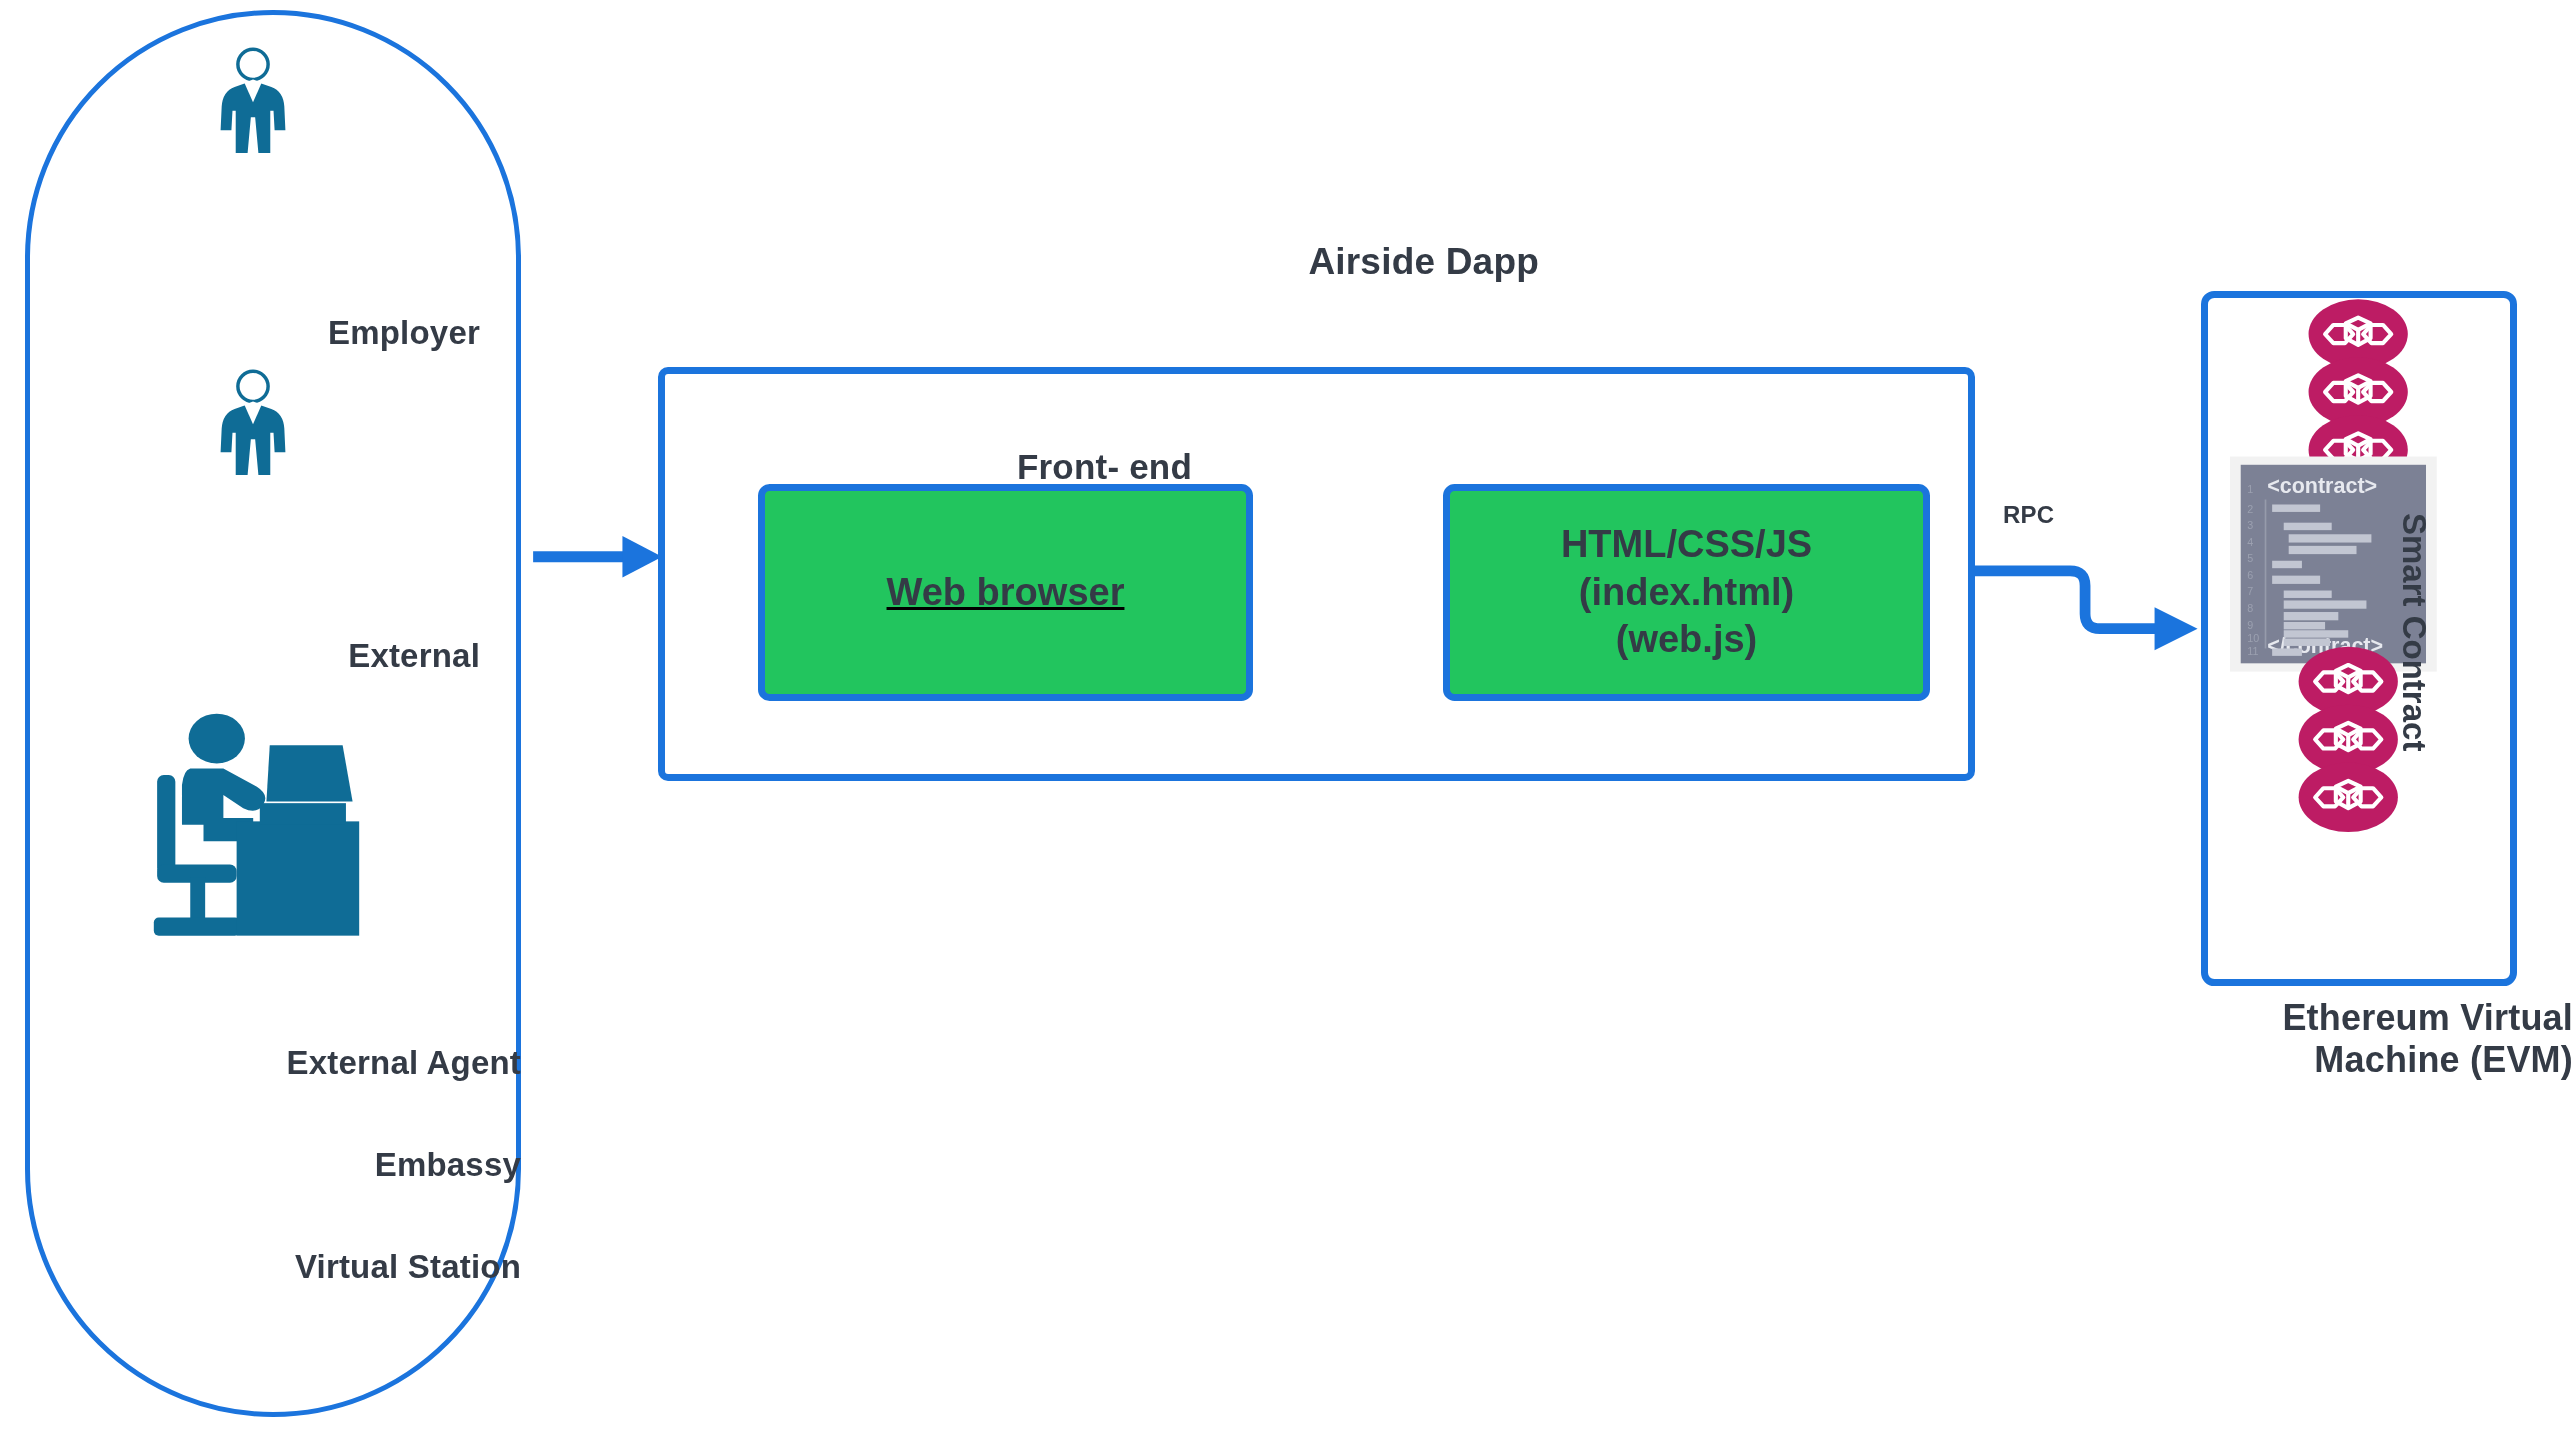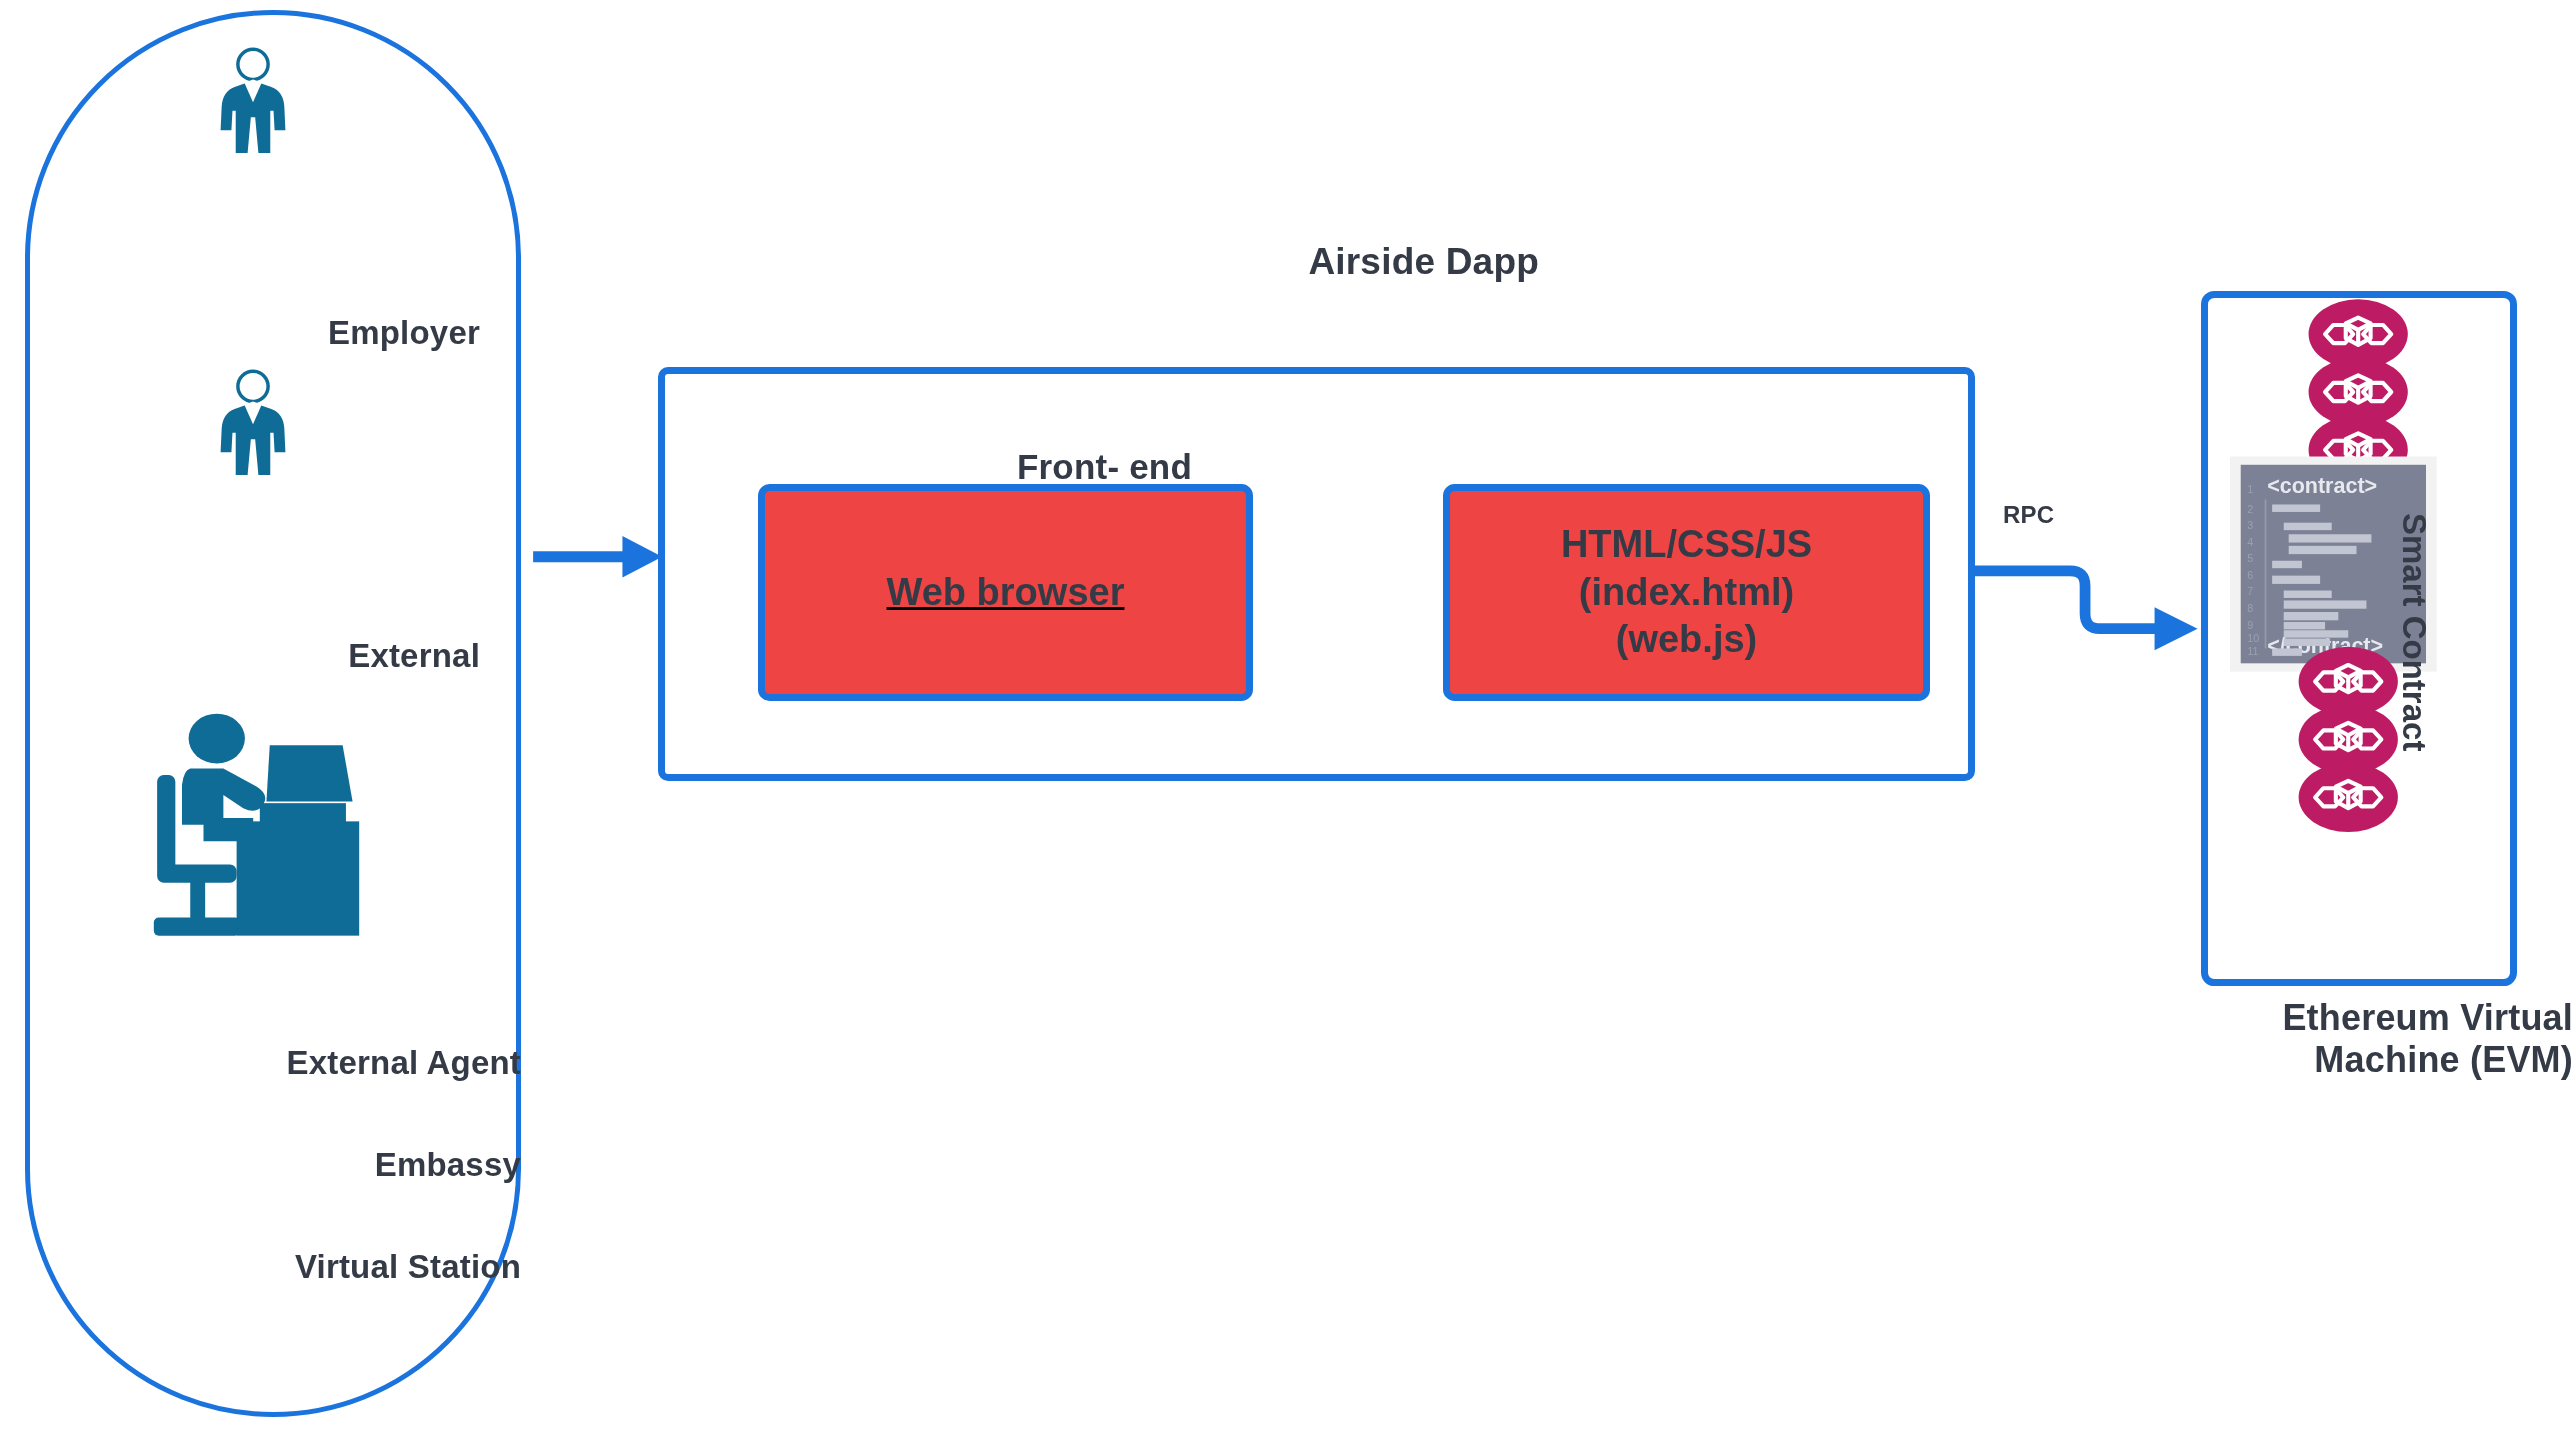--- a/index.html
+++ b/index.html
@@ -24,21 +24,21 @@
   .actor-label{font-size:33px;margin-top:8px;}
 
   
   #dapp-title{left:1125px;top:240px;width:414px;font-size:37px;}
   #dapp-outer{
     left:658px;top:367px;width:1317px;height:414px;
     border:7.4px solid #1b74dd;border-radius:10px;background:#fff;box-sizing:border-box;
   }
   .sub-title{font-size:35px;margin-top:36px;}
   .inner-box{
-    border:7.4px solid #1b74dd;border-radius:11.6px;background:#ef4444;box-sizing:border-box;
+    border:7.4px solid #1b74dd;border-radius:11.6px;background:#22c55e;box-sizing:border-box;
     display:flex;align-items:center;justify-content:center;
   }
   #front-box{left:758px;top:484px;width:495px;height:217px;text-decoration:underline;}
   #back-box{left:1443px;top:484px;width:487px;height:217px;}
   .box-text{font-size:38px;color:#343b46;font-weight:bold;text-align:center;line-height:1.25;white-space:pre-line;}
 
   
   #evm-box{
     left:2201px;top:291px;width:316px;height:695px;
     border:7.4px solid #1b74dd;border-radius:13.2px;background:#fff;box-sizing:border-box;

